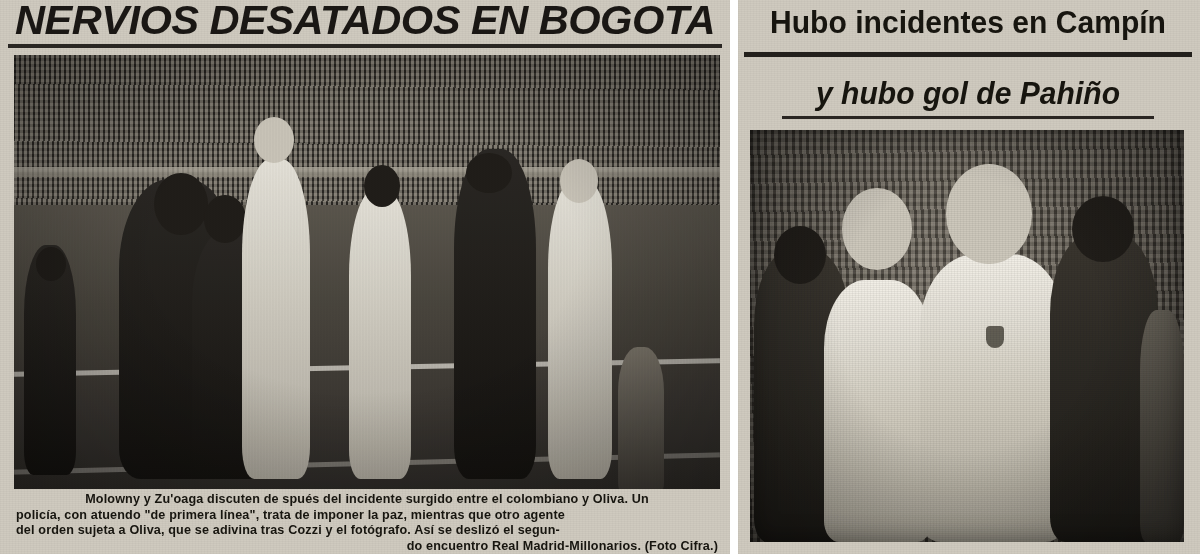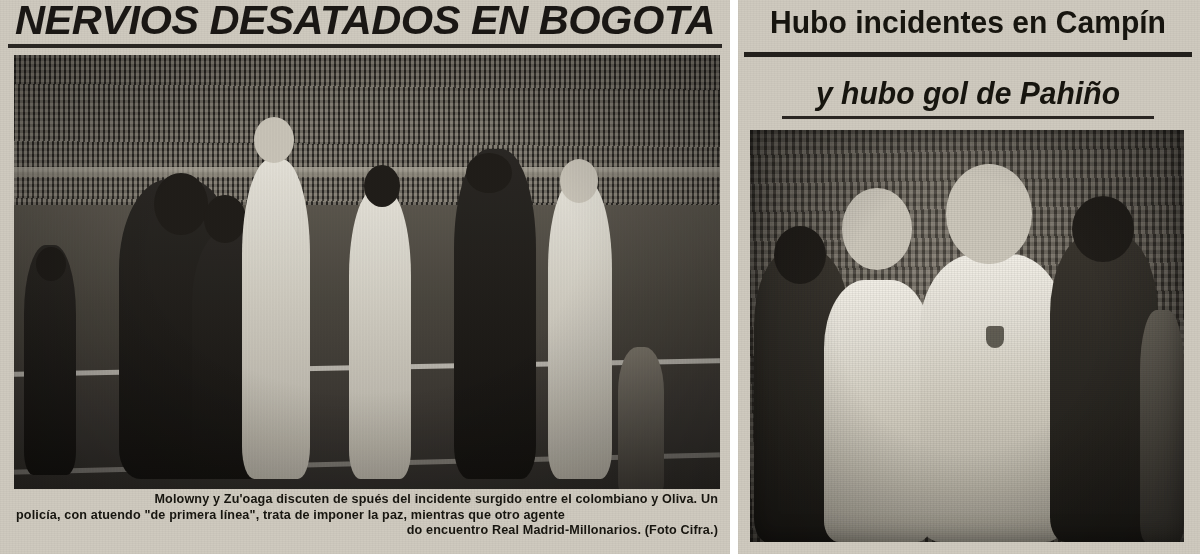--- a/index.html
+++ b/index.html
@@ -141,21 +141,21 @@
     top: 492px;
     width: 702px;
     font-family: "Liberation Sans", sans-serif;
     font-weight: bold;
     font-size: 12.6px;
     line-height: 15.6px;
     color: #17150f;
     letter-spacing: 0.15px;
   }
   .caption-left p { margin: 0; }
-  .cap-l1 { text-align: right; }
+  .cap-l1 { text-align: center; }
   .cap-l2 { text-align: left; }
   .cap-l3 { text-align: left; }
   .cap-l4 { text-align: right; }
 
   
   .divider {
     position: absolute;
     left: 730px;
     top: 0;
     width: 8px;
@@ -298,20 +298,21 @@
 
       <div class="fig mid" style="left:604px; width:46px;  height:150px; bottom:-8px;"></div>
 
       <div class="vignette"></div>
       <div class="grain"></div>
     </div>
 
     <div class="caption-left">
       <p class="cap-l1">Molowny y Zu'oaga discuten de spués del incidente surgido entre el colombiano y Oliva. Un</p>
       <p class="cap-l2">policía, con atuendo "de primera línea", trata de imponer la paz, mientras que otro agente</p>
+      <p class="cap-l3">del orden sujeta a Oliva, que se adivina tras Cozzi y el fotógrafo. Así se deslizó el segun-</p>
       <p class="cap-l4">do encuentro Real Madrid-Millonarios.   (Foto Cifra.)</p>
     </div>
 
     <div class="grain"></div>
   </div>
 
   <div class="divider"></div>
 
   <div class="right-col">
 

